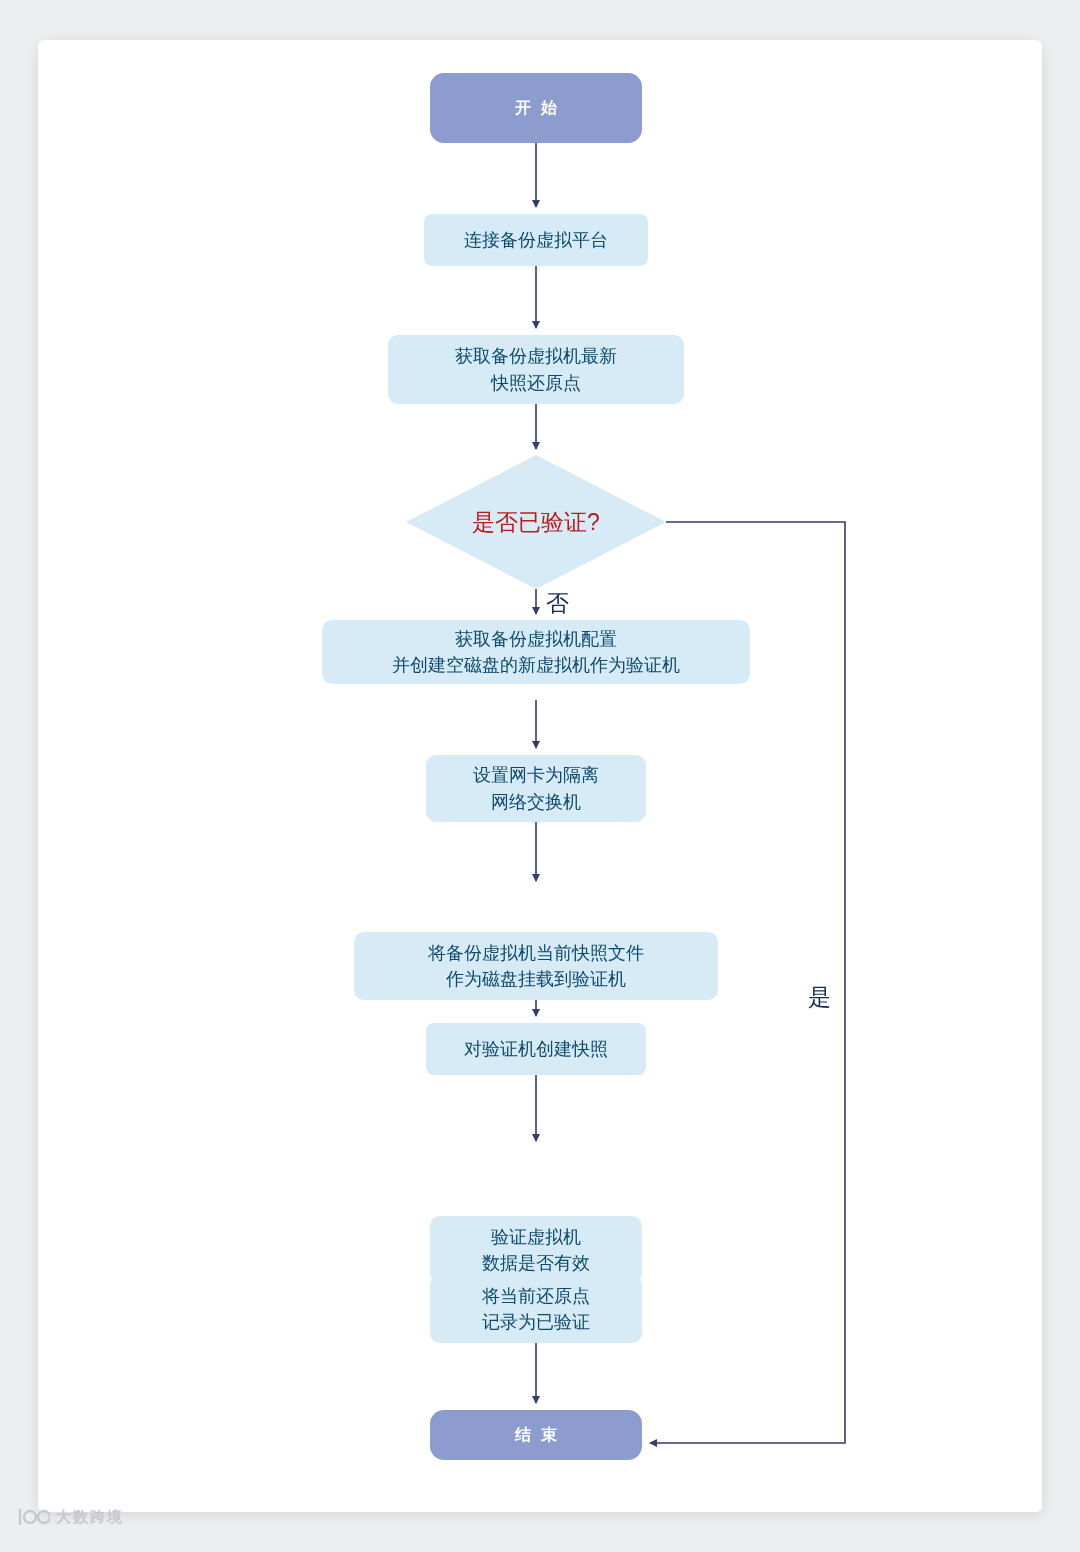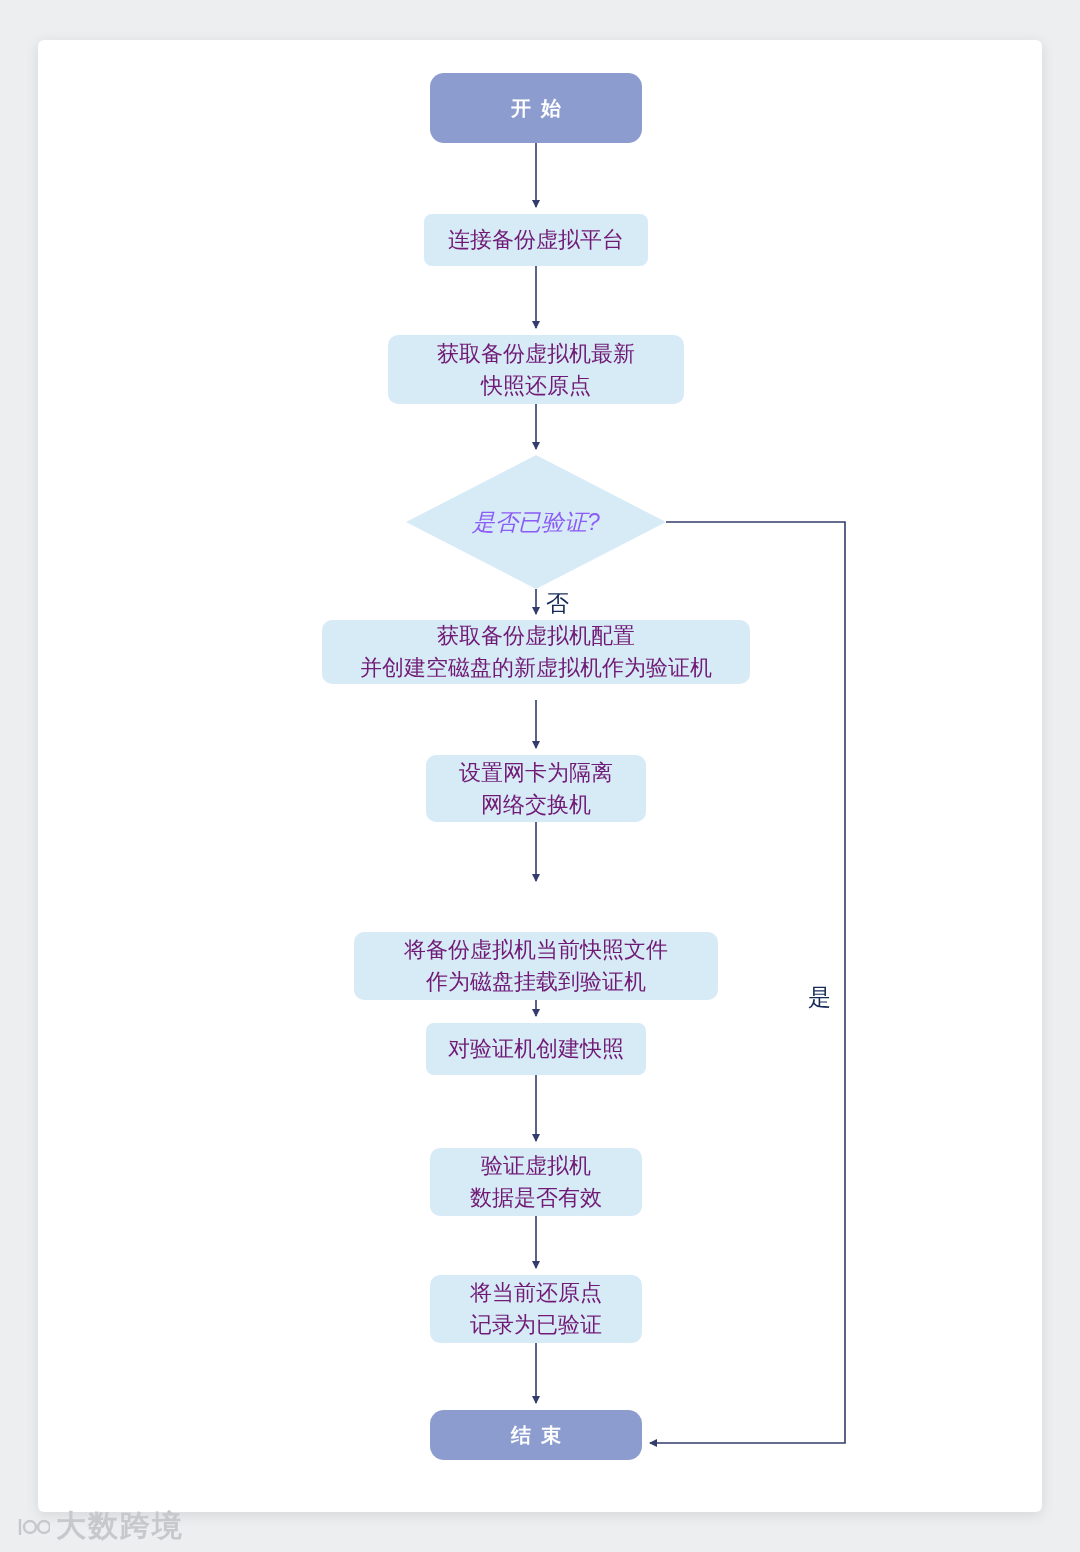--- a/index.html
+++ b/index.html
@@ -34,67 +34,66 @@
     pointer-events: none;
   }
   .node {
     position: absolute;
     display: flex;
     align-items: center;
     justify-content: center;
     text-align: center;
     box-sizing: border-box;
     white-space: pre-line;
-    font-size: 22px;
+    font-size: 18px;
     line-height: 1.45;
-    color: #701a75;
+    color: #0c4a6e;
     background: #d7ebf7;
     border-radius: 10px;
   }
   .terminal {
     background: #8c9cce;
     color: #ffffff;
     font-weight: bold;
     border-radius: 14px;
     letter-spacing: 10px;
     text-indent: 10px;
-    font-size: 20px;
+    font-size: 16px;
   }
   .diamond-wrap {
     position: absolute;
     display: flex;
     align-items: center;
     justify-content: center;
   }
   .diamond-wrap svg {
     position: absolute;
     left: 0;
     top: 0;
   }
   .diamond-label {
     position: relative;
     z-index: 2;
     font-size: 23px;
-    color: #8b5cf6;
-    font-style: italic;
+    color: #b91c1c;
   }
   .branch-label {
     position: absolute;
     font-size: 23px;
     color: #152a56;
   }
   .watermark {
     position: absolute;
     left: 16px;
     top: 1506px;
     display: flex;
     align-items: center;
     gap: 6px;
     color: #c7c8cc;
-    font-size: 30px;
+    font-size: 15px;
     font-weight: bold;
     letter-spacing: 2px;
   }
   .watermark .logo {
     display: inline-flex;
     align-items: center;
   }
 </style>
 </head>
 <body>
@@ -145,21 +144,21 @@
 并创建空磁盘的新虚拟机作为验证机</div>
 
   <div class="node" style="left:426px; top:755px; width:220px; height:67px;">设置网卡为隔离
 网络交换机</div>
 
   <div class="node" style="left:354px; top:888px; width:364px; height:68px;margin-top:44px;">将备份虚拟机当前快照文件
 作为磁盘挂载到验证机</div>
 
   <div class="node" style="left:426px; top:1023px; width:220px; height:52px; border-radius:8px;">对验证机创建快照</div>
 
-  <div class="node" style="left:430px; top:1148px; width:212px; height:68px;">验证虚拟机
+  <div class="node" style="left:430px; top:1216px; width:212px; height:68px;">验证虚拟机
 数据是否有效</div>
 
   <div class="node" style="left:430px; top:1275px; width:212px; height:68px;text-align:right;">将当前还原点
 记录为已验证</div>
 
   <div class="node terminal" style="left:430px; top:1410px; width:212px; height:50px;">结束</div>
 
   <div class="watermark">
     <span class="logo">
       <svg width="34" height="22" viewBox="0 0 34 22">

